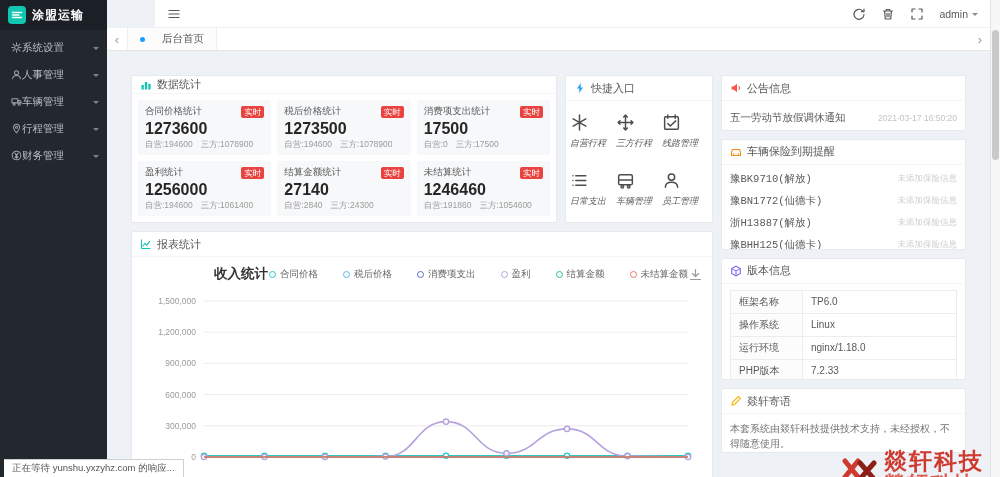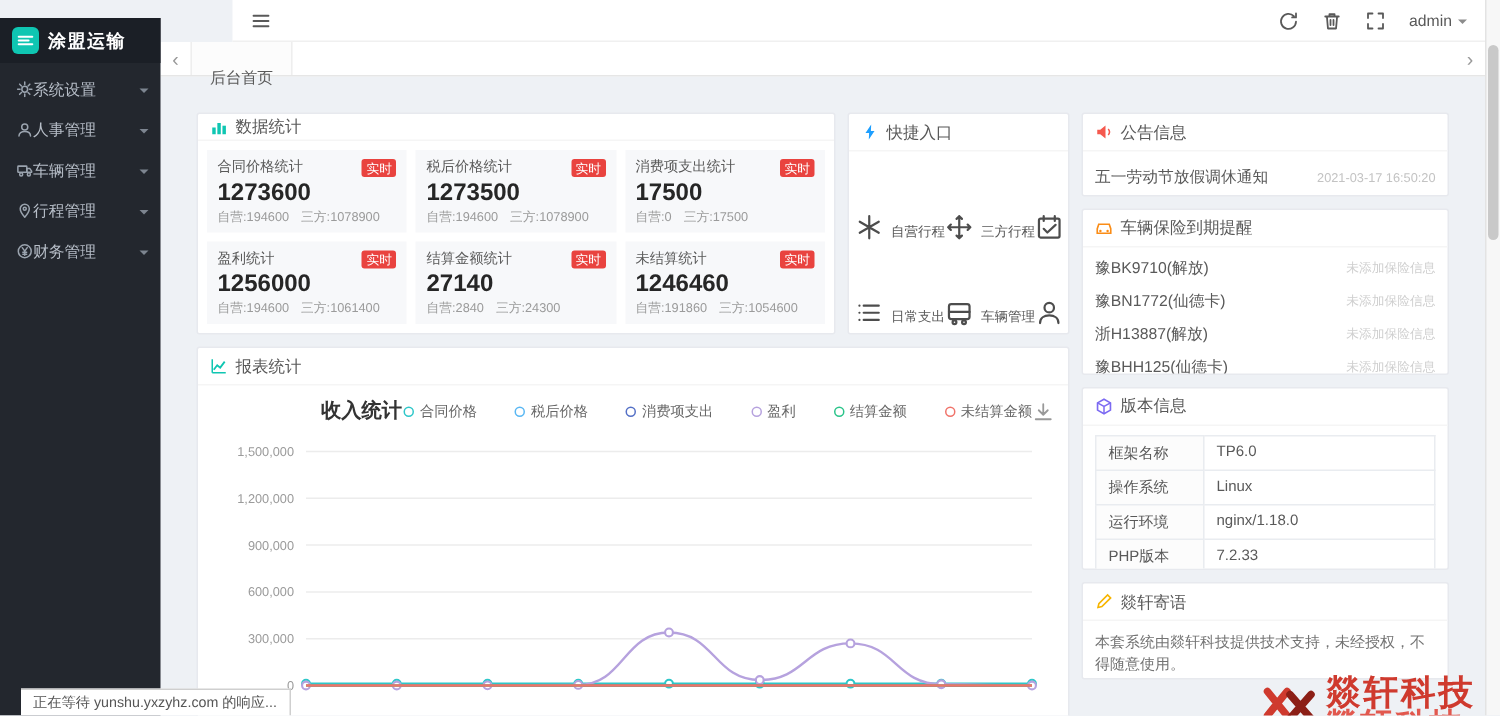--- a/index.html
+++ b/index.html
@@ -4,40 +4,40 @@
 <style>
   * { margin:0; padding:0; box-sizing:border-box; }
   html,body { width:1000px; height:477px; overflow:hidden; }
   body {
     position:relative;
     font-family:"Liberation Sans","DejaVu Sans",sans-serif;
     background:#eef1f5;
     color:#595959;
   }
   
-  .sidebar { position:absolute; left:0; top:12px; bottom:0; width:107px; background:#23272e; z-index:3; }
+  .sidebar { position:absolute; left:0; top:0; bottom:0; width:107px; background:#23272e; z-index:3; }
   .logo { height:30px; display:flex; align-items:center; gap:6px; padding-left:8px; background:#1b1f26; }
   .logo-mark { width:18px; height:18px; border-radius:4px; background:#0fc6b2; display:flex; align-items:center; justify-content:center; flex:0 0 auto; }
   .logo-text { color:#fff; font-size:12px; font-weight:bold; letter-spacing:1px; white-space:nowrap; }
   .snav { padding-top:4px; }
   .s-item { height:27px; display:flex; align-items:center; gap:0; padding:0 8px 0 11px; color:#b7bec8; font-size:10.5px; cursor:pointer; }
   .s-icon { width:11px; height:11px; flex:0 0 auto; color:#9aa3ae; }
   .s-icon svg { display:block; width:11px; height:11px; stroke:currentColor; fill:none; stroke-width:1.1; stroke-linecap:round; stroke-linejoin:round; }
   .s-caret { margin-left:auto; width:0; height:0; border:3.5px solid transparent; border-top-color:#7d8590; margin-top:4px; }
   
   .topbar { position:absolute; left:107px; top:0; right:10px; height:28px; background:#fff; border-bottom:1px solid #f0f0f0; display:flex; align-items:center; padding:0 12px; z-index:2;margin-left:48px; }
   .tb-icon { width:14px; height:14px; color:#595959; cursor:pointer; }
   .tb-icon svg { display:block; width:14px; height:14px; stroke:currentColor; fill:none; stroke-width:1.2; stroke-linecap:round; stroke-linejoin:round; }
   .tb-right { margin-left:auto; display:flex; align-items:center; gap:15px; }
   .tb-user { display:flex; align-items:center; gap:4px; font-size:10.5px; color:#595959; cursor:pointer; }
   .tb-caret { width:0; height:0; border:3.5px solid transparent; border-top-color:#8c8c8c; margin-top:4px; }
   
   .tabbar { position:absolute; left:107px; top:28px; right:10px; height:23px; background:#fff; border-bottom:1px solid #e6e6e6; display:flex; align-items:stretch; z-index:2; }
   .tab-arrow { width:20px; display:flex; align-items:center; justify-content:center; color:#999; font-size:13px; cursor:pointer; }
-  .tab-item { display:flex; align-items:center; gap:17px; padding:0 12px; background:#fcfcfc; border-left:1px solid #eee; border-right:1px solid #eee; font-size:10.5px; color:#595959; cursor:pointer;flex-direction:column; }
+  .tab-item { display:flex; align-items:center; gap:17px; padding:0 12px; background:#fcfcfc; border-left:1px solid #eee; border-right:1px solid #eee; font-size:10.5px; color:#595959; cursor:pointer; }
   .tab-dot { width:5px; height:5px; border-radius:50%; background:#1e9fff; }
   .tab-spacer { flex:1; }
   
   .content { position:absolute; left:107px; top:51px; right:10px; bottom:0; padding:24px; overflow:hidden; display:flex; gap:8px; }
   .left-main { width:582px; flex:0 0 auto; display:flex; flex-direction:column; gap:8px; }
   .top-row { display:flex; gap:8px; height:148px; }
   .right-col { flex:1; display:flex; flex-direction:column; gap:8px; }
   .panel { background:#fff; border:1px solid #e7e9ee; border-radius:2px; overflow:hidden; }
   .p-head { height:25px; display:flex; align-items:center; gap:5px; padding:0 8px; font-size:11px; color:#595959; border-bottom:1px solid #f5f5f5; }
   .p-icon { width:12px; height:12px; flex:0 0 auto; }
@@ -47,50 +47,50 @@
   .cards { flex:1; display:grid; grid-template-columns:repeat(3,1fr); grid-template-rows:1fr 1fr; gap:6px; padding:6px; }
   .card { background:#f7f8fa; padding:5px 7px 4px; }
   .card-top { display:flex; justify-content:space-between; align-items:center; }
   .card-name { font-size:9.5px; color:#595959; white-space:nowrap; }
   .badge { background:#e9433f; color:#fff; font-size:8.5px; line-height:12px; padding:0 3px; border-radius:2px; flex:0 0 auto; }
   .card-value { font-size:16px; font-weight:bold; color:#262626; margin:2px 0 1px; }
   .card-sub { display:flex; gap:8px; font-size:8.5px; color:#9b9b9b; white-space:nowrap; }
   
   .quick-panel { width:148px; flex:0 0 auto; display:flex; flex-direction:column; }
   .quick-grid { flex:1; display:grid; grid-template-columns:repeat(3,1fr); grid-template-rows:1fr 1fr; padding:2px 4px 4px; }
-  .q-item { display:flex; align-items:flex-end; justify-content:center; gap:5px; cursor:pointer; }
+  .q-item { display:flex; flex-direction:column; align-items:flex-start; justify-content:center; gap:5px; cursor:pointer;font-style:italic; }
   .q-icon { width:19px; height:19px; color:#4d4d4d; }
   .q-icon svg { display:block; width:19px; height:19px; stroke:currentColor; fill:none; stroke-width:1.4; stroke-linecap:round; stroke-linejoin:round; }
   .q-label { font-size:9px; color:#595959; white-space:nowrap; }
   
   .report-panel { height:330px; flex:0 0 auto; }
   .report-body { padding:4px 10px; }
   .chart-head { display:flex; align-items:center; height:26px; }
   .chart-title { font-size:13.5px; font-weight:bold; color:#333; margin-left:72px; white-space:nowrap; }
   .legend { flex:1; display:flex; align-items:center; justify-content:center; gap:25px; }
   .lg-item { display:flex; align-items:center; gap:4px; font-size:9.5px; color:#666; cursor:pointer; white-space:nowrap; }
   .lg-ring { width:7px; height:7px; border-radius:50%; border:1.5px solid #999; background:#fff; flex:0 0 auto; }
   .dl-icon { width:13px; height:13px; color:#999; cursor:pointer; }
   .dl-icon svg { display:block; width:13px; height:13px; stroke:currentColor; fill:none; stroke-width:1.2; stroke-linecap:round; stroke-linejoin:round; }
   
   .n-row { display:flex; justify-content:space-between; align-items:center; padding:10px 8px; cursor:pointer; }
   .n-text { font-size:10.5px; color:#595959; white-space:nowrap; overflow:hidden; }
   .n-time { font-size:8.5px; color:#c3c3c3; white-space:nowrap; margin-left:6px; }
-  .ins-list { padding:3px 0; }
+  .ins-list { padding:3px 0;font-family:Liberation Mono, monospace; }
   .ins-row { height:22px; display:flex; justify-content:space-between; align-items:center; padding:0 8px; cursor:pointer; }
   .ins-plate { font-size:10.5px; color:#595959; white-space:nowrap; }
   .ins-note { font-size:8.5px; color:#cfcfcf; white-space:nowrap; }
   .v-table { width:calc(100% - 16px); margin:6px 8px 8px; border-collapse:collapse; }
   .v-table td { border:1px solid #e9ecf0; font-size:10px; color:#595959; padding:4px 8px; }
   .v-label { width:72px; background:#fcfcfc; }
   .msg-text { padding:7px 8px; font-size:10px; color:#737373; line-height:1.5; }
   
   .scrollbar { position:absolute; right:0; top:0; bottom:0; width:10px; background:#f7f7f7; border-left:1px solid #e3e3e3; z-index:4; }
   .sb-thumb { position:absolute; left:1px; top:30px; width:7px; height:130px; background:#c9c9c9; border-radius:4px; cursor:pointer; }
-  .statusbar { position:absolute; left:14px; bottom:0; background:#fff; border:1px solid #cfcfcf; border-left:none; border-bottom:none; padding:2px 8px; font-size:9.5px; color:#555; z-index:6; white-space:nowrap;text-align:right; }
+  .statusbar { position:absolute; left:4px; bottom:0; background:#fff; border:1px solid #cfcfcf; border-left:none; border-bottom:none; padding:2px 8px; font-size:9.5px; color:#555; z-index:6; white-space:nowrap;text-align:right; }
   .watermark { position:absolute; right:16px; bottom:-18px; z-index:5; display:flex; align-items:flex-start; gap:4px; }
   .wm-mark { width:40px; height:42px; }
   .wm-texts { display:flex; flex-direction:column; line-height:1.05; }
   .wm-main { font-size:23px; font-weight:bold; color:#cf3a2e; letter-spacing:2px; white-space:nowrap; }
   .wm-sub { font-size:21px; font-weight:bold; color:#e0483c; opacity:.9; letter-spacing:2px; white-space:nowrap; }
 </style>
 </head>
 <body>
 
 <aside class="sidebar">

